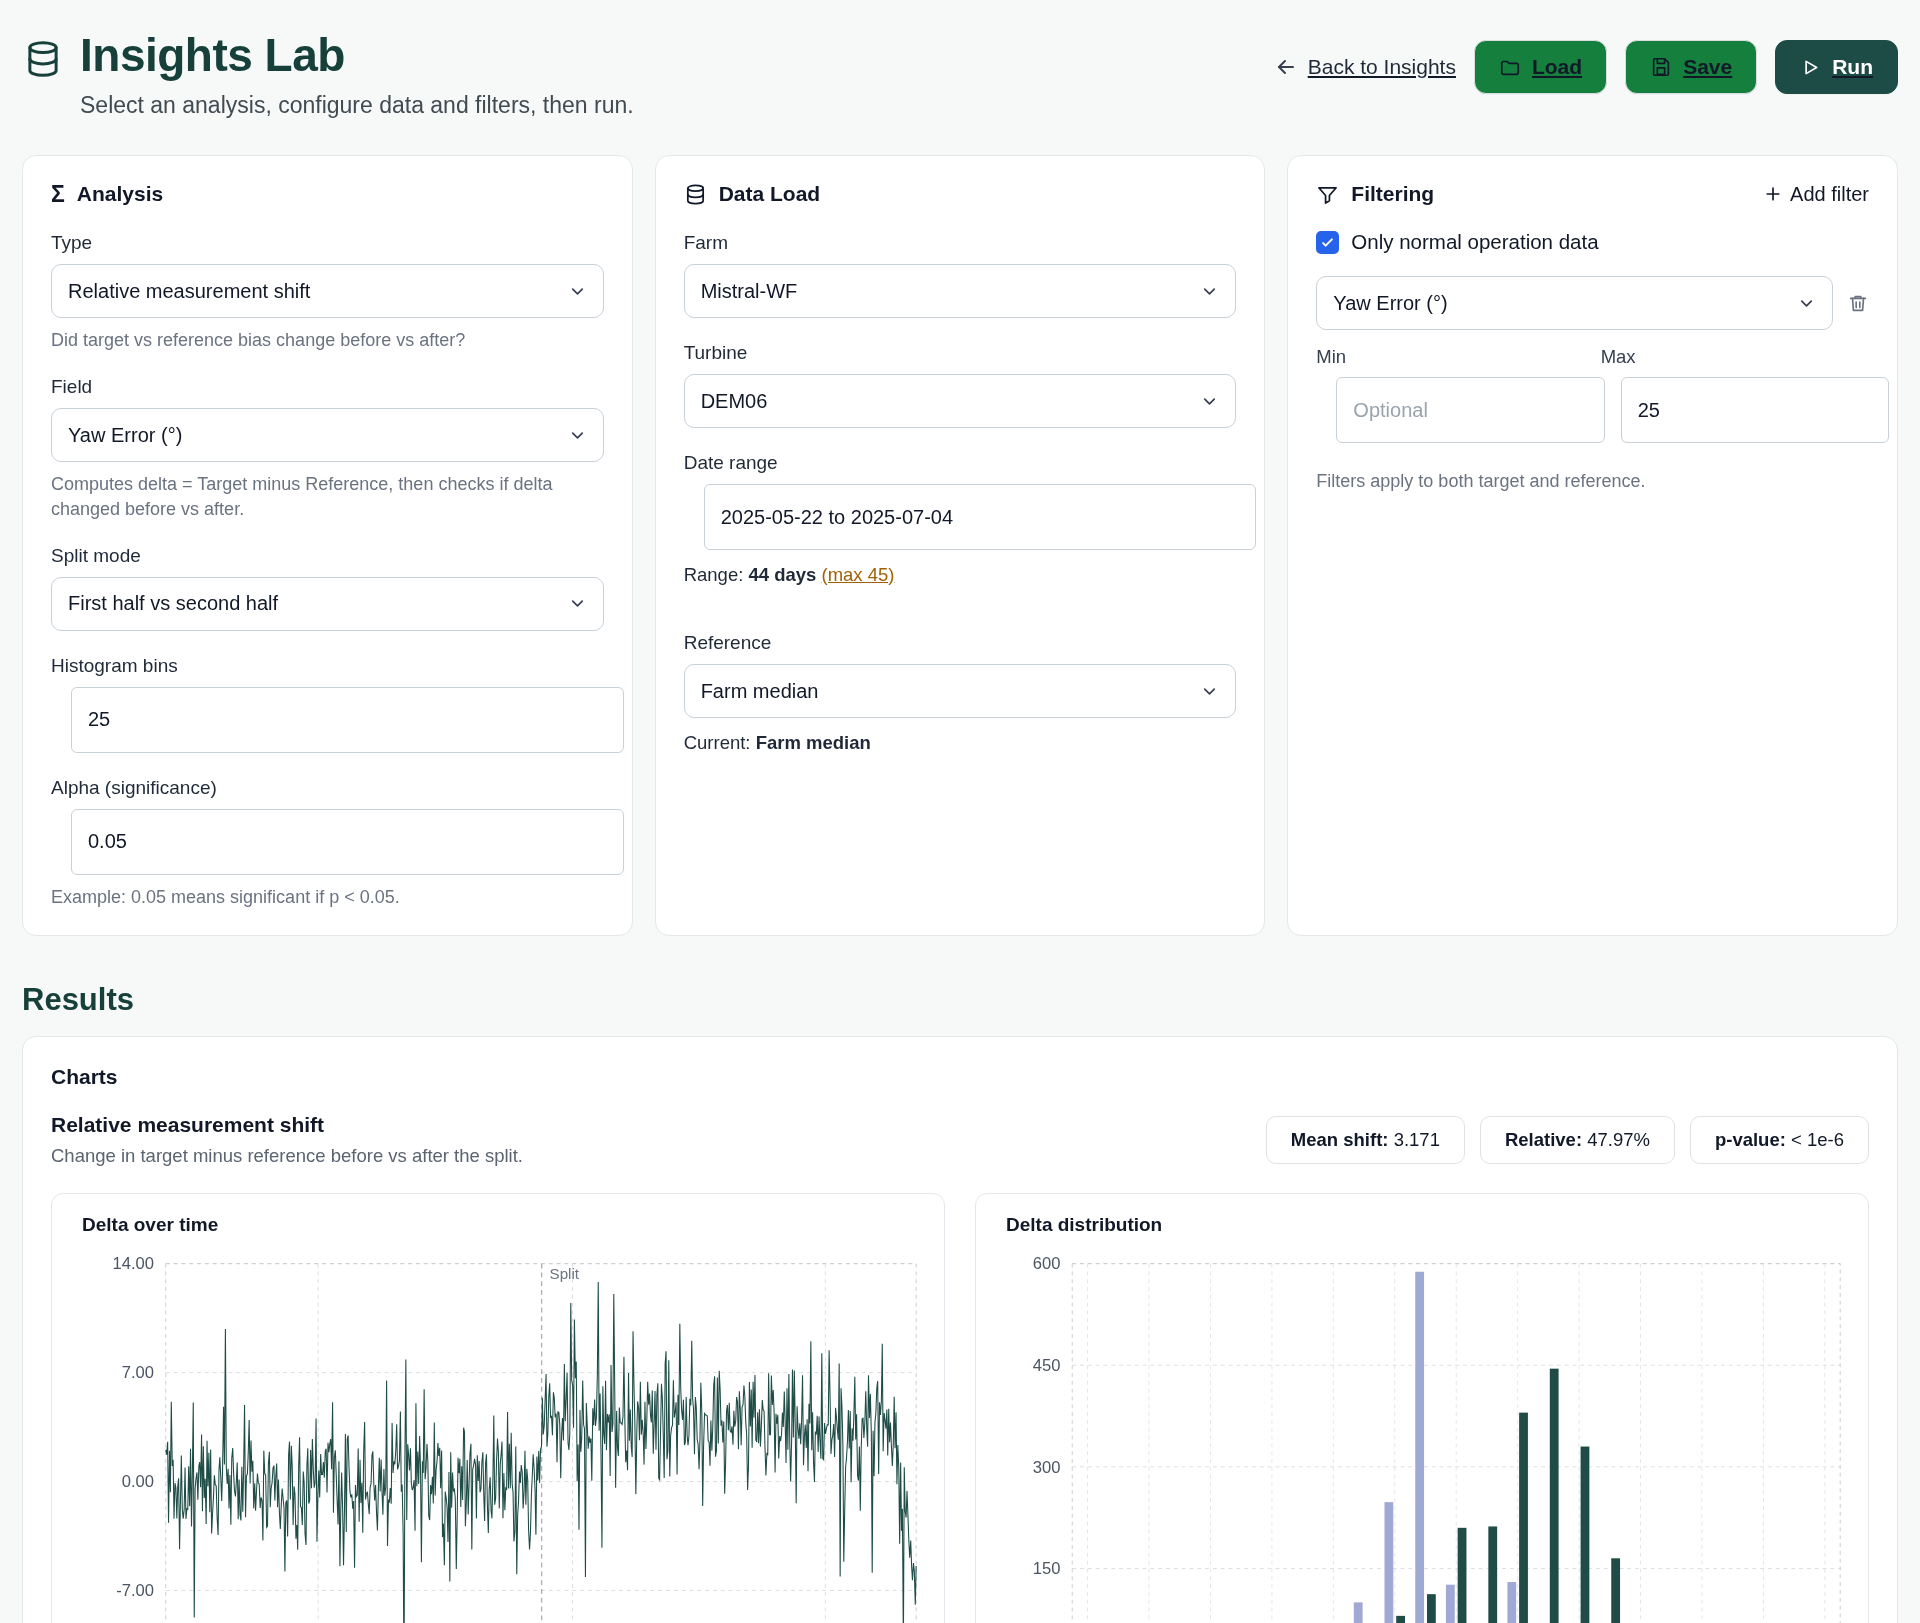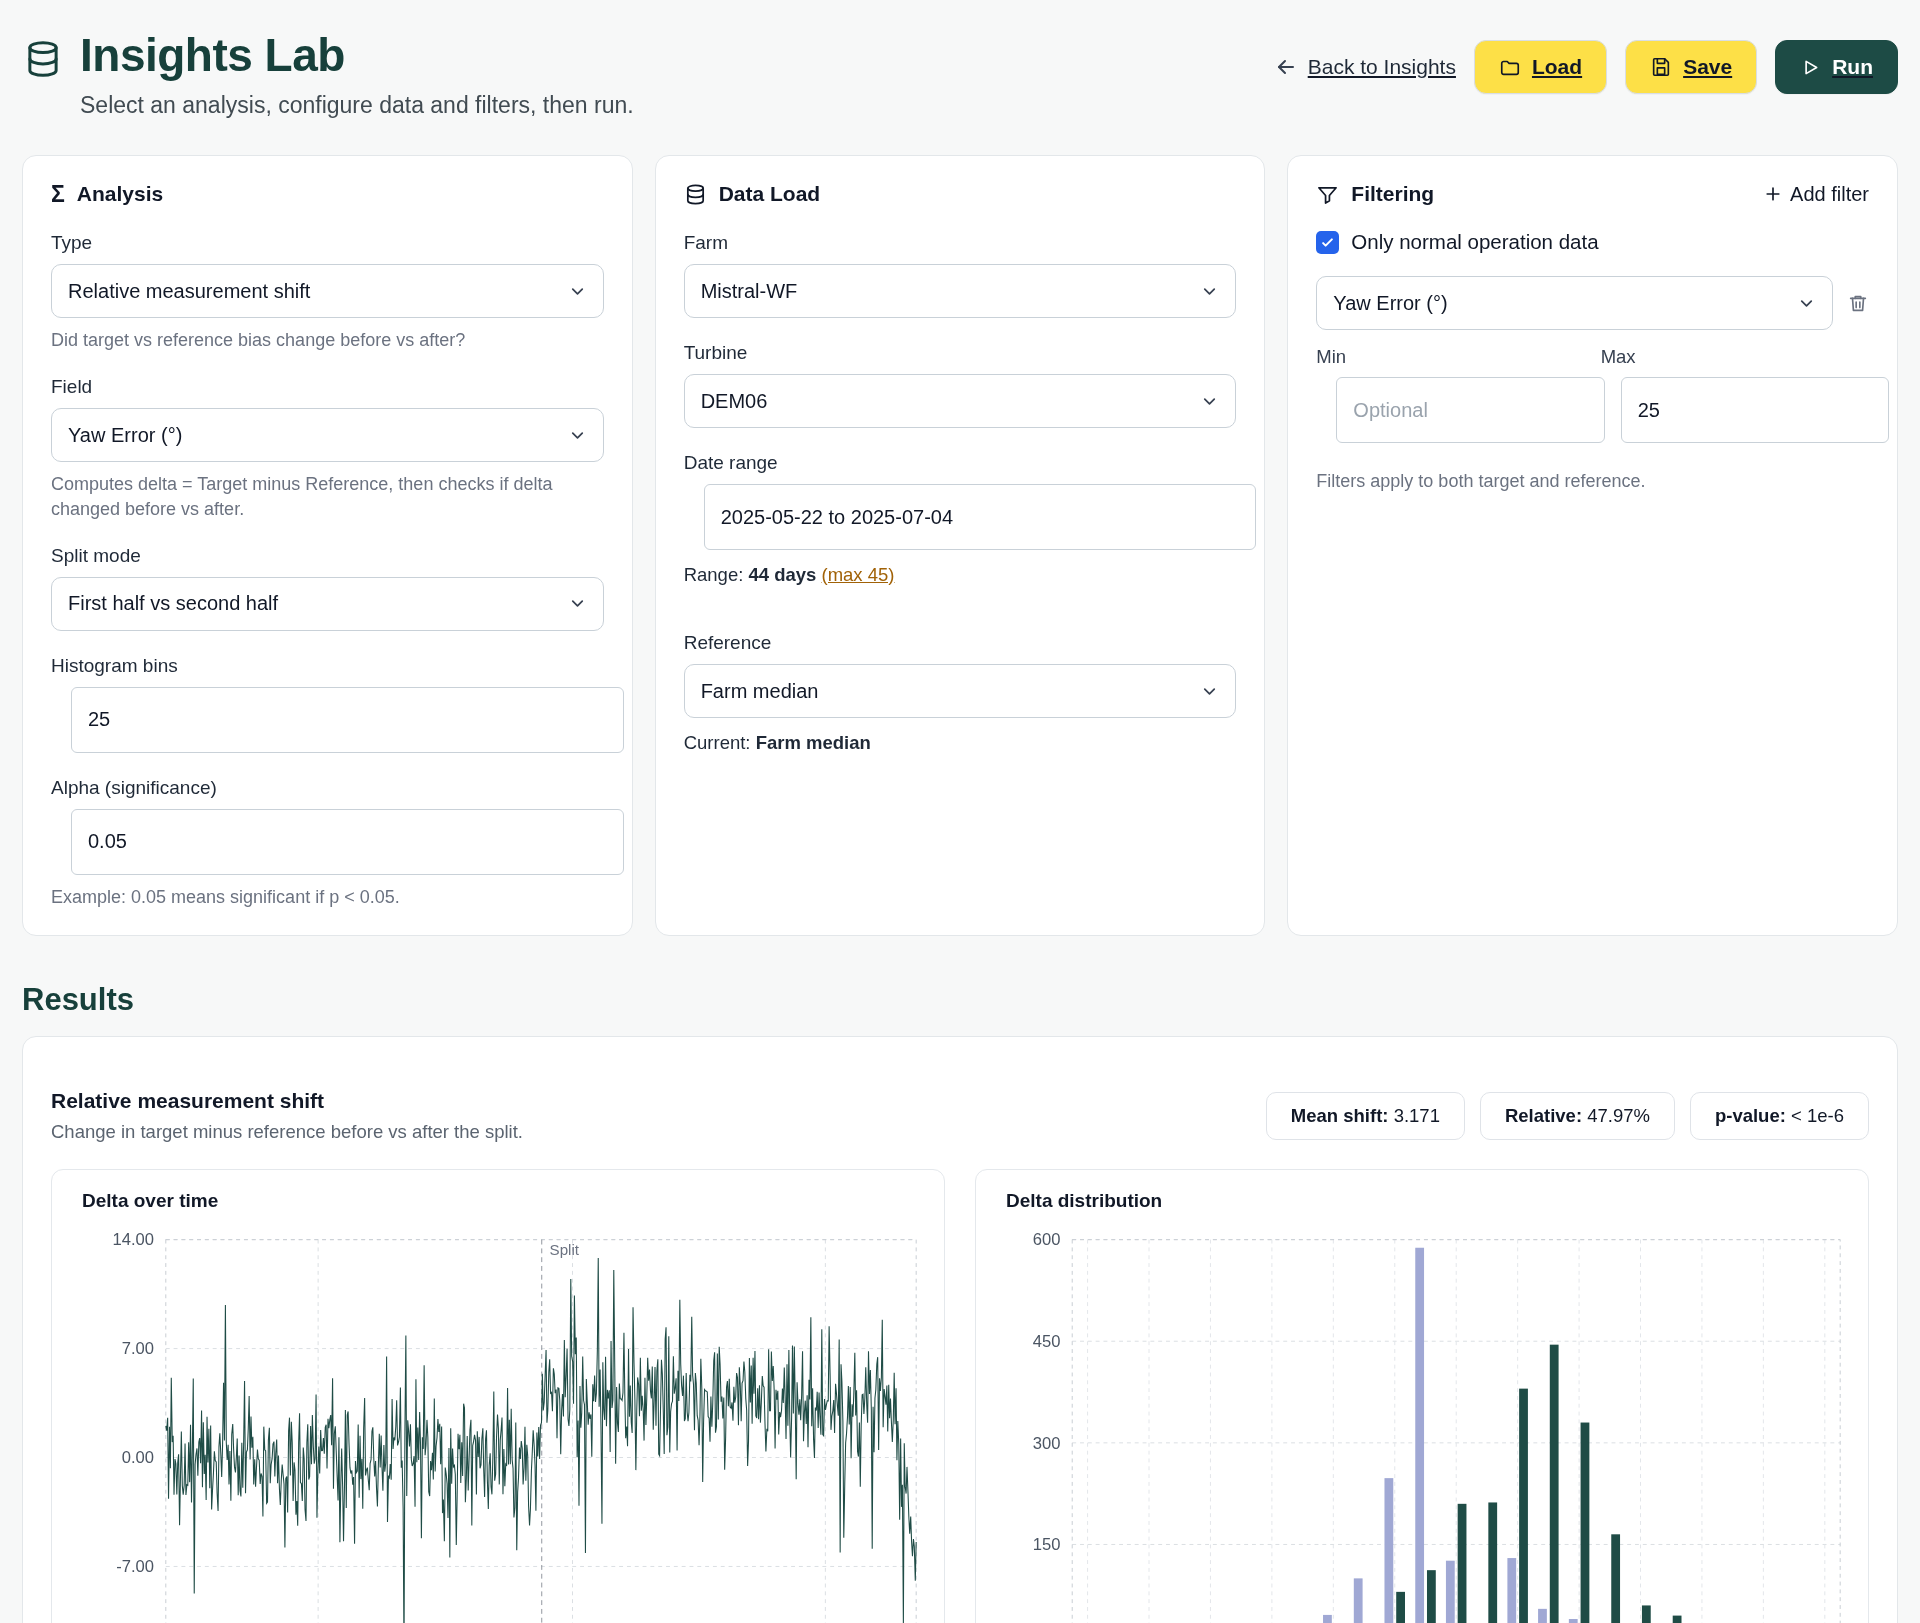--- a/index.html
+++ b/index.html
@@ -14,21 +14,21 @@
   
   .topbar { display: flex; justify-content: space-between; align-items: flex-start; }
   .brand { display: flex; gap: 16px; justify-content: flex-end; }
   .brand .logo { color: #17403b; margin-top: 10px; }
   h1.title { font-size: 46px; font-weight: 800; color: #17403b; letter-spacing: -0.5px; }
   .subtitle { font-size: 23px; color: #414b52; margin-top: 10px; }
   .actions { display: flex; align-items: center; gap: 18px; margin-top: 12px; text-decoration: underline; }
   .back { display: inline-flex; align-items: center; gap: 10px; font-size: 21px; color: #1f2937; cursor: pointer; }
   .btn {
     display: inline-flex; align-items: center; gap: 11px; height: 54px; padding: 0 24px;
-    border: 1px solid #d9dee3; border-radius: 12px; background: #fde047;
+    border: 1px solid #d9dee3; border-radius: 12px; background: #15803d;
     font-size: 21px; font-weight: 600; color: #111827; cursor: pointer;
     font-family: inherit; box-shadow: 0 1px 1px rgba(0,0,0,0.03);
   }
   .btn.run { background: #1d4b45; border-color: #1d4b45; color: #fff; }
 
   
   .cards { display: grid; grid-template-columns: repeat(3, 1fr); gap: 22px; margin-top: 36px; }
   .card {
     background: #fff; border: 1px solid #e3e7ea; border-radius: 14px;
     padding: 26px 28px; position: relative;
@@ -317,20 +317,21 @@
         </div>
       </div>
 
       <div class="help" style="margin-top:26px">Filters apply to both target and reference.</div>
     </section>
   </div>
 
   <h2 class="results-heading">Results</h2>
 
   <section class="results-card">
+    <div class="charts-title">Charts</div>
 
     <div class="result-head">
       <div>
         <div class="result-title">Relative measurement shift</div>
         <div class="result-sub">Change in target minus reference before vs after the split.</div>
       </div>
       <div class="badges">
         <div class="badge">
           <b>Mean shift:</b>
           <span>3.171</span>

